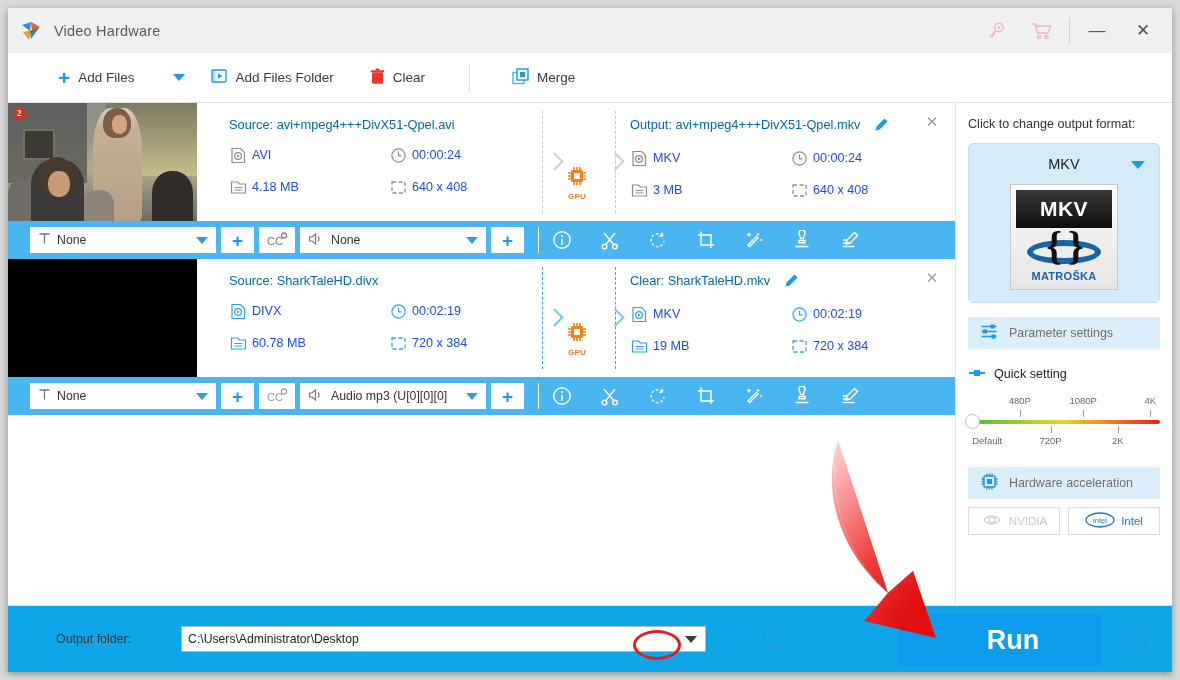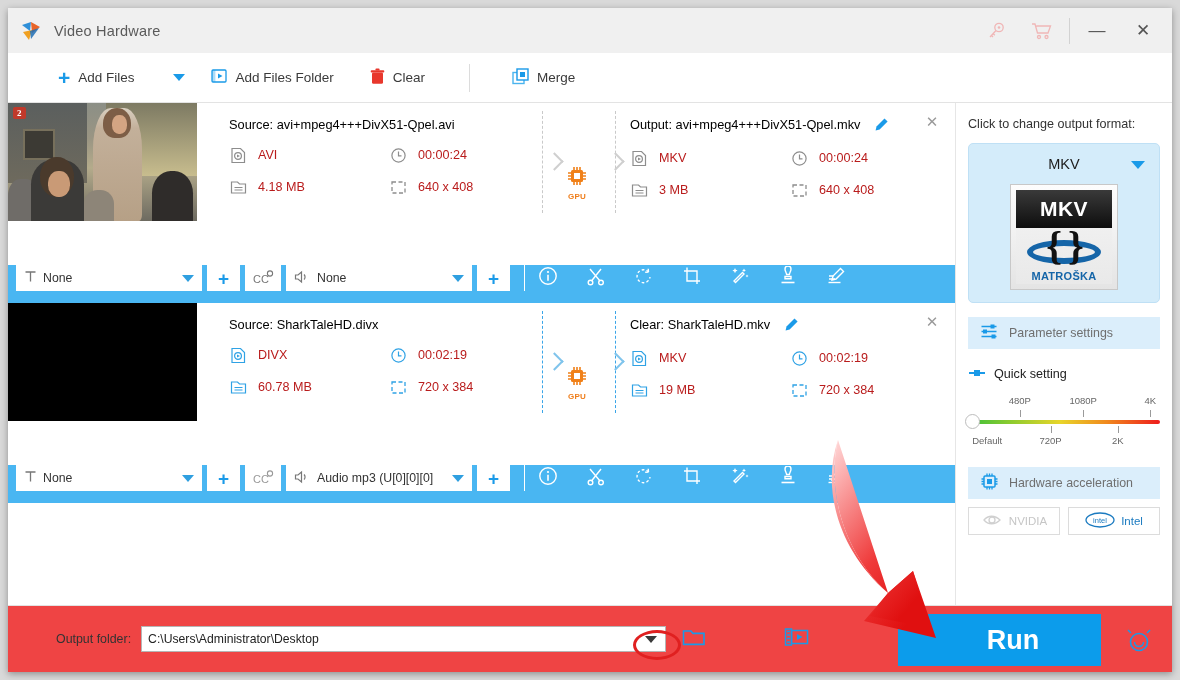--- a/index.html
+++ b/index.html
@@ -95,23 +95,23 @@
     background: #8d8578; border-radius: 45% 45% 0 0; }
   .th-class .chbug { position: absolute; left: 5px; top: 4px;
     background: #c0392b; color: #fff; font-size: 9px; font-weight: bold;
     padding: 1px 4px; border-radius: 2px; font-family: "Liberation Serif", serif; }
   .th-black { width: 100%; height: 100%; background: #000; }
 
   .src-pane { width: 345px; padding: 14px 0 0 32px; position: relative; }
   .arrow-pane { width: 70px; position: relative; }
   .out-pane { flex: 1; padding: 14px 0 0 18px; position: relative; }
 
-  .ftitle { font-size: 12.8px; color: #000000; margin-bottom: 14px; white-space: nowrap; }
+  .ftitle { font-size: 12.8px; color: #0369a1; margin-bottom: 14px; white-space: nowrap; }
   .meta-grid { display: grid; grid-template-columns: 160px 1fr; row-gap: 14px; }
-  .meta { display: flex; align-items: center; gap: 11px; font-size: 12.6px; color: #b91c1c; }
+  .meta { display: flex; align-items: center; gap: 5px; font-size: 12.6px; color: #1d4ed8; }
   .meta .mi { width: 18px; height: 18px; display: flex; align-items: center; justify-content: center; }
 
   .dash-sep {
     position: absolute; top: 8px; bottom: 8px; width: 0;
     border-left: 1px dashed #c9c9c9;
   }
   .sel .dash-sep { border-left-color: #3aa5e8; }
   .chev {
     position: absolute; top: 52px; width: 13px; height: 13px;
     border-top: 2px solid #cfcfcf; border-right: 2px solid #cfcfcf;
@@ -125,23 +125,22 @@
   .gpu-badge .gtext { font-size: 8px; color: #ef7d1a; font-weight: bold; letter-spacing: .3px; margin-top: 1px; }
 
   .edit-pencil { margin-left: 10px; vertical-align: middle; }
   .close-x {
     position: absolute; right: 14px; top: 10px; width: 18px; height: 18px;
     color: #9a9a9a; font-size: 15px; display: flex; align-items: center; justify-content: center;
   }
 
   
   .bluebar {
-    height: 38px; background: #49b6f2; display: flex; align-items: flex-start; gap: 0;
-    padding-left: 8px;
-    margin-top: 44px;
+    height: 38px; background: #49b6f2; display: flex; align-items: center; gap: 0;
+    padding-left: 22px;
   }
   .bb-select {
     height: 26px; background: #fff; display: flex; align-items: center;
     padding: 0 8px; gap: 6px; font-size: 12.3px; color: #333;
   }
   .bb-select.sub { width: 186px; }
   .bb-select.aud { width: 186px; }
   .bb-select .caret {
     margin-left: auto;
     width: 0; height: 0; border-left: 6px solid transparent; border-right: 6px solid transparent;
@@ -235,22 +234,22 @@
     flex: 1; height: 28px; border: 1px solid #dcdcdc; background: #fff;
     display: flex; align-items: center; justify-content: center; gap: 6px;
     font-size: 11.5px;
   }
   .gpu-chip.nv { color: #c6c6c6; }
   .gpu-chip.intel { color: #1a7ac0; }
 
   
   .bottombar {
     position: absolute; left: 0; right: 0; bottom: 0; height: 67px;
-    background: #ef4444; border-top: 1px solid #e2e2e2;
-    display: flex; align-items: center;
+    background: #0ea5e9; border-top: 1px solid #e2e2e2;
+    display: flex; align-items: center; gap: 40px;
   }
   .of-label { margin-left: 48px; font-size: 12.4px; color: #333; }
   .of-input {
     margin-left: 10px; width: 525px; height: 26px; background: #fff;
     border: 1px solid #b5b5b5; font-size: 12.2px; color: #222;
     padding: 0 26px 0 6px; display: flex; align-items: center; position: relative;
   }
   .of-caret {
     position: absolute; right: 8px; top: 9px;
     width: 0; height: 0; border-left: 6px solid transparent; border-right: 6px solid transparent;

